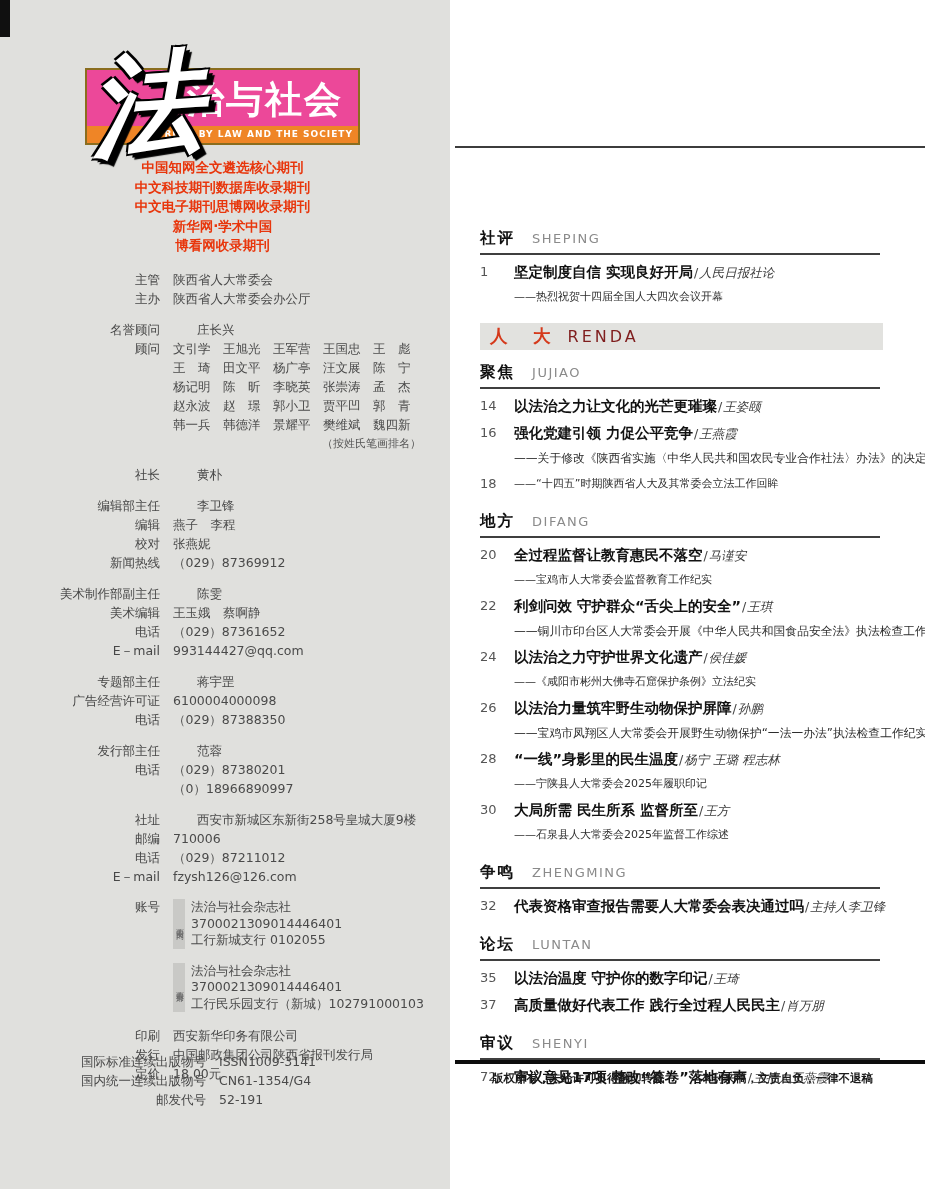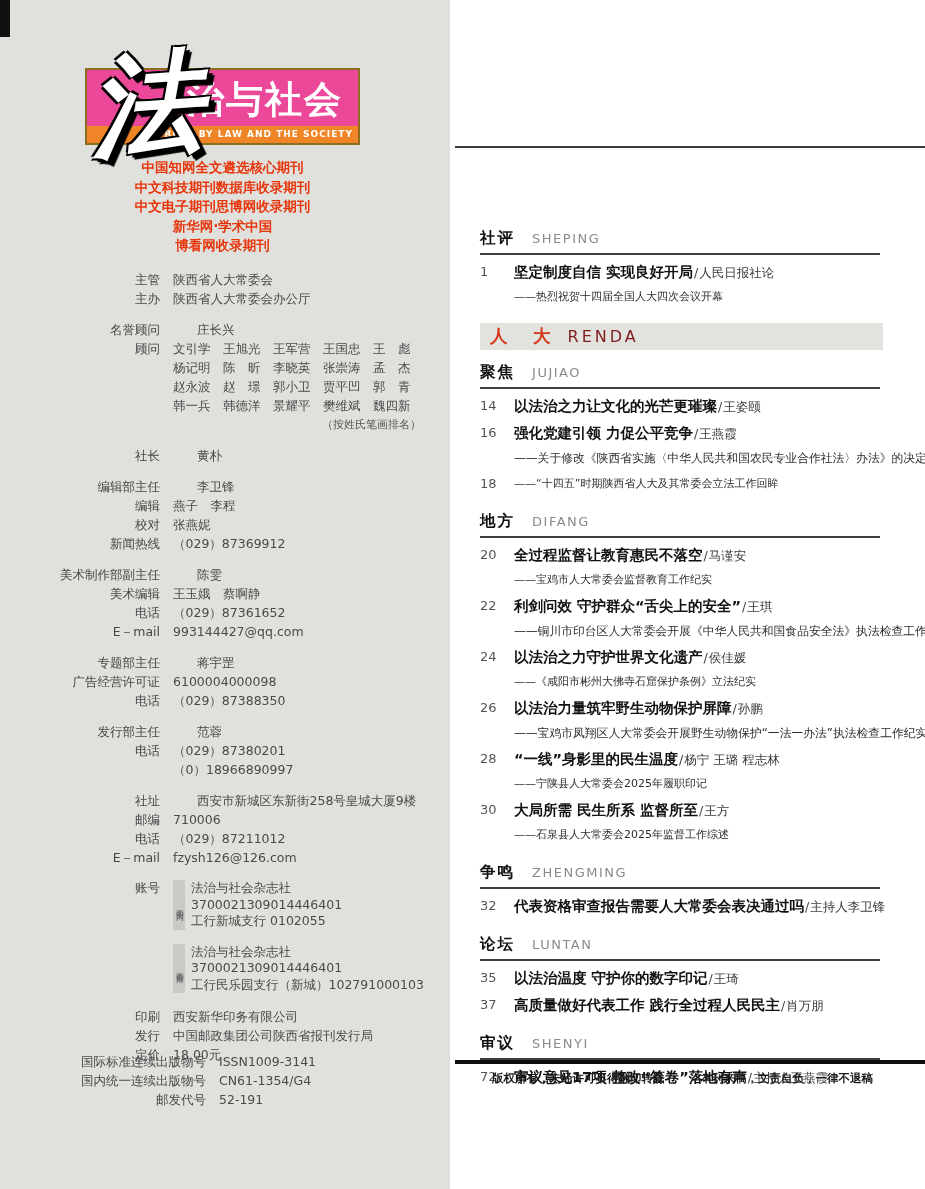--- a/index.html
+++ b/index.html
@@ -59,21 +59,21 @@
   .sec-zh { font-weight:bold; font-size:15.5px; color:#101010; letter-spacing:2px; }
   .sec-py { font-size:13px; color:#8a8a8a; letter-spacing:1.5px; margin-left:12px; }
   .mt { margin-top:15px; }
 
   .entry { display:flex; margin-top:2px; }
   .pg { flex:none; width:34px; font-size:13px; color:#555; line-height:24px; }
   .ebody { line-height:24px; }
   .tline { white-space:nowrap; }
   .ti { font-weight:bold; font-size:14.5px; color:#121212; }
   .sep { font-size:12.5px; color:#444; margin:0 1px; }
-  .au { font-family:"DejaVu Serif", serif; font-size:12.5px; color:#3a3a3a; }
+  .au { font-family:"DejaVu Serif", serif; font-style:italic; font-size:12.5px; color:#3a3a3a; }
   .sub { font-size:11px; color:#2d2d2d; line-height:24px; white-space:nowrap; }
   .sub.small { font-size:11.8px; }
 
   .renda-band { margin-top:14px; margin-bottom:12px; width:403px; height:27px; line-height:27px; background:#e2e2df; padding-left:10px; white-space:nowrap; }
   .band-zh { color:#d5391b; font-weight:bold; font-size:17.5px; letter-spacing:4px; }
   .band-py { color:#7f1d1d; font-size:16px; letter-spacing:3px; margin-left:8px; }
 
   .rp-footer { position:absolute; left:42px; top:1071px; width:430px; display:flex; font-size:11.5px; font-weight:bold; color:#1a1a1a; white-space:nowrap; }
   .rp-footer .right-note { margin-left:36px; }
 </style>
@@ -110,20 +110,21 @@
     <div class="crow gap">
         <span class="lb">名誉顾问</span>
         <span class="val">庄长兴</span>
       </div>
     <div class="crow">
         <span class="lb">顾问</span>
         <span class="val">文引学　王旭光　王军营　王国忠　王　彪</span>
       </div>
     <div class="crow">
         <span class="lb"></span>
+        <span class="val">王　琦　田文平　杨广亭　汪文展　陈　宁</span>
       </div>
     <div class="crow">
         <span class="lb"></span>
         <span class="val">杨记明　陈　昕　李晓英　张崇涛　孟　杰</span>
       </div>
     <div class="crow">
         <span class="lb"></span>
         <span class="val">赵永波　赵　璟　郭小卫　贾平凹　郭　青</span>
       </div>
     <div class="crow">

